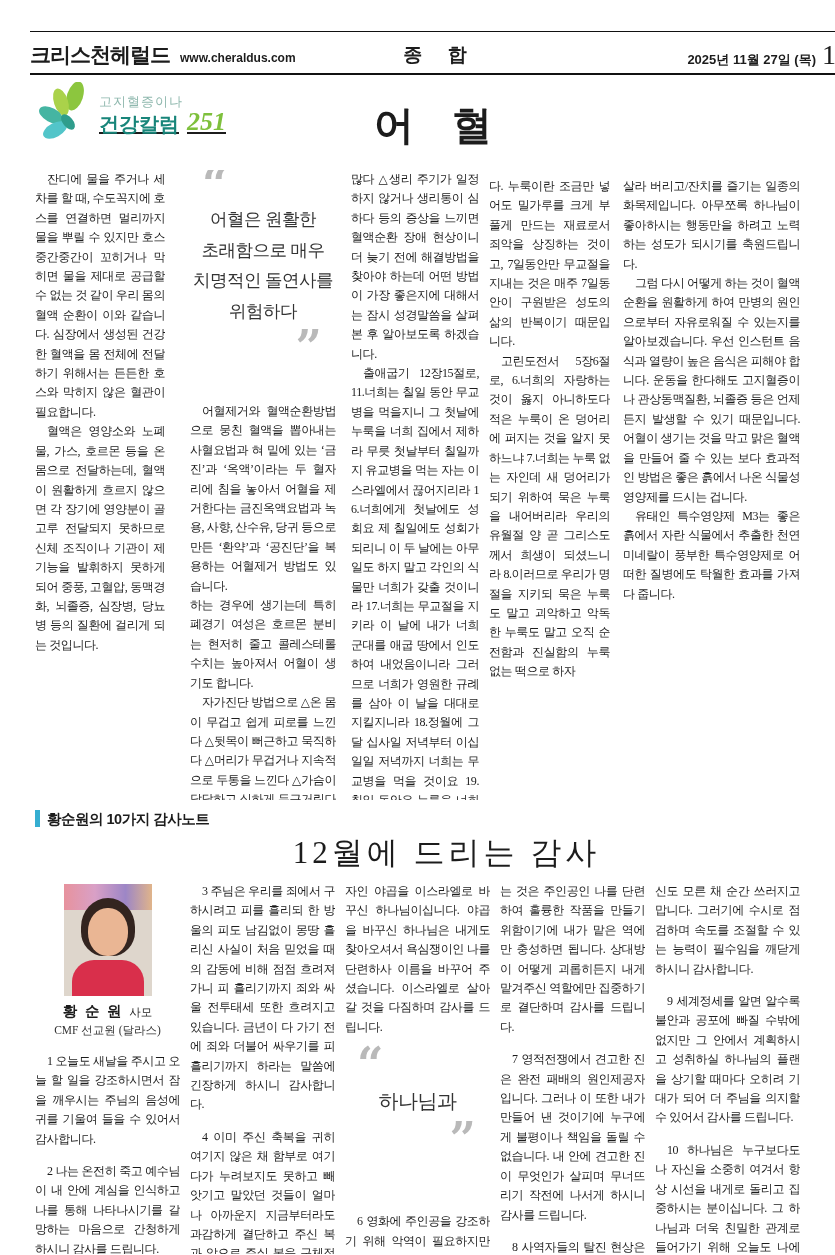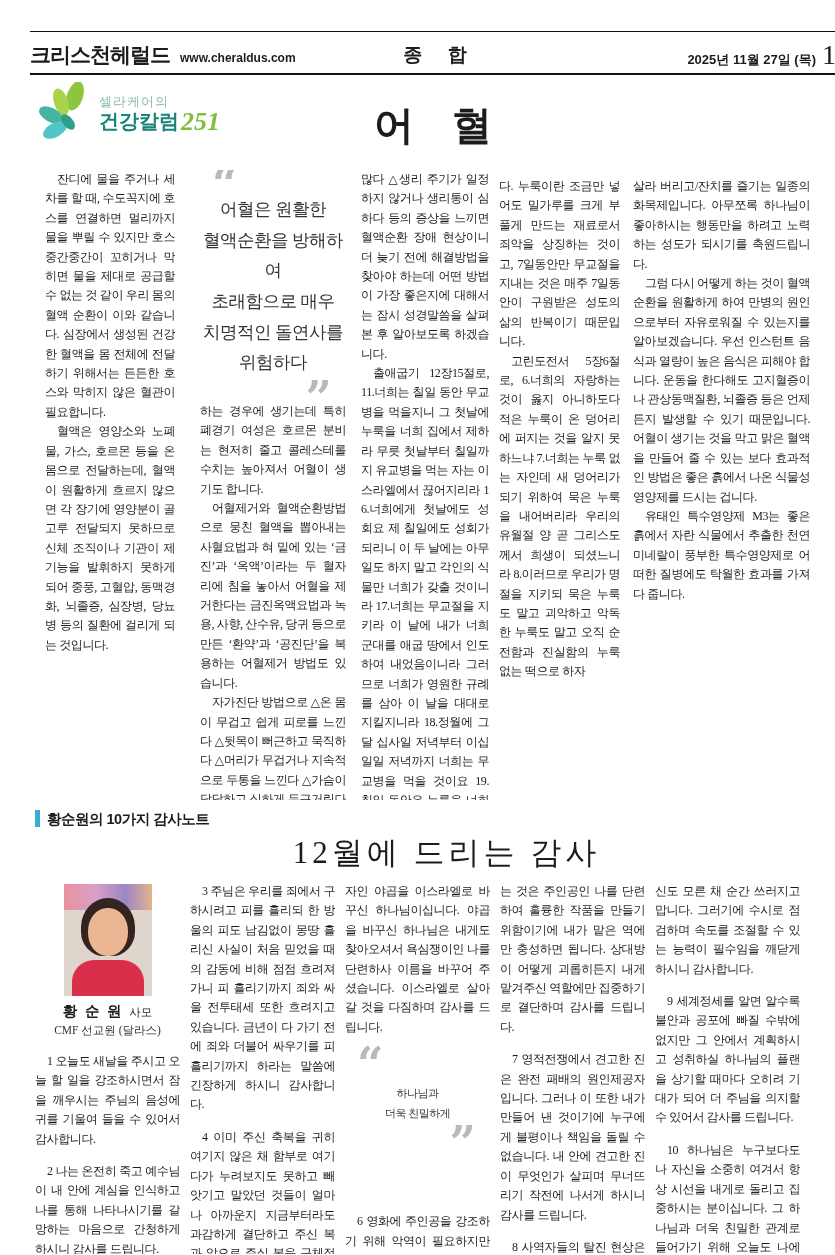--- a/index.html
+++ b/index.html
@@ -14,44 +14,44 @@
                 font-weight:800;font-size:19px;letter-spacing:10px;}
   .date-block{margin-left:auto;font-family:"Liberation Sans",sans-serif;font-weight:700;font-size:13px;display:flex;align-items:baseline;gap:6px;}
   .page-num{font-family:"Liberation Serif",serif;font-weight:400;font-size:28px;}
   .masthead-rule{position:absolute;left:30px;right:30px;top:73px;height:2px;background:#111;}
   
   .a1-head{position:absolute;left:30px;right:30px;top:80px;height:88px;}
   .badge{position:absolute;left:5px;top:2px;display:flex;align-items:center;}
   .badge svg{display:block;}
   .badge-text{margin-left:2px;line-height:1.05;}
   .badge-brand{font-family:"Liberation Sans",sans-serif;font-size:13px;color:#8fb8ae;letter-spacing:1px;}
-  .badge-title-row{display:flex;align-items:center;gap:2px;}
+  .badge-title-row{display:flex;align-items:flex-end;gap:8px;text-decoration:underline;}
   .badge-title{font-family:"Liberation Sans",sans-serif;font-weight:800;font-size:20px;color:#18857a;}
   .badge-number{font-family:"Liberation Serif",serif;font-style:italic;font-weight:700;font-size:26px;color:#7ec03c;}
   .a1-title{position:absolute;left:0;right:0;top:18px;text-align:center;font-size:40px;font-weight:600;letter-spacing:14px;}
   
-  .a1-body{position:absolute;left:45px;top:170px;width:765px;height:630px;display:flex;}
+  .a1-body{position:absolute;left:35px;top:170px;width:765px;height:630px;display:flex;}
   .col{overflow:hidden;}
   .para{margin:0;font-size:12px;line-height:19.4px;text-align:justify;text-indent:1em;letter-spacing:-0.4px;word-break:break-all;}
   .para.cont{text-indent:0;}
   .c1{width:130px;margin-right:25px;}
   .c2{width:146px;margin-right:15px;}
   .c3{width:128px;margin-right:10px;}
   .right-group{width:311px;display:flex;}
   .rg-cols{display:flex;margin-top:7px;flex:1;min-height:0;}
   .c4{width:121px;margin-right:13px;}
   .c5{width:177px;display:flex;flex-direction:column;}
   
   .pullquote{height:228px;display:flex;flex-direction:column;justify-content:flex-start;padding-top:4px;}
   .q-open,.q-close{font-family:"DejaVu Serif",serif;font-size:46px;line-height:20px;color:#b9b9b9;font-weight:700;}
   .q-open{text-align:left;padding-left:12px;height:30px;}
   .q-close{text-align:right;padding-right:14px;height:26px;margin-top:10px;}
   .q-lines{text-align:center;font-size:17.5px;line-height:1.75;color:#333;letter-spacing:-0.5px;}
   .pullquote2{height:158px;}
-  .pullquote2 .q-lines{font-size:11px;}
+  .pullquote2 .q-lines{font-size:20px;}
   
   .blood-image{position:relative;width:100%;height:219px;border-radius:1px;overflow:hidden;
     background:radial-gradient(circle at 78% 85%, #a81e20 0%, #7d1418 35%, #51090e 70%, #330409 100%);}
   .rbc{position:absolute;border-radius:50%;background:radial-gradient(circle at 50% 42%, #f0807c 0%, #d8423f 45%, #a02022 78%, #7c1416 100%);box-shadow:inset 0 0 0 2px rgba(120,10,10,.35);}
   .rbc:after{content:"";position:absolute;left:28%;top:26%;width:44%;height:40%;border-radius:50%;background:radial-gradient(circle,#9c1d1f 0%,rgba(160,32,34,0) 75%);}
   .wbc{position:absolute;border-radius:50%;
     background:radial-gradient(circle at 42% 38%, #fdfaf0 0%, #f1e4ce 45%, #d9c3a4 78%, #b79976 100%);
     box-shadow:0 4px 10px rgba(40,0,0,.55), inset -4px -6px 12px rgba(150,110,70,.55);}
   .vessel{position:absolute;left:-40px;bottom:-120px;width:420px;height:260px;border-radius:50%;
     border-top:26px solid rgba(200,40,45,.55);transform:rotate(-6deg);}
@@ -99,51 +99,50 @@
       <span>
         <svg width="62" height="66" viewBox="0 0 62 66">
           <ellipse cx="40" cy="14" rx="8" ry="15" fill="#8cc63e" transform="rotate(18 40 14)"></ellipse>
           <ellipse cx="26" cy="20" rx="7" ry="14" fill="#aad24a" transform="rotate(-18 26 20)"></ellipse>
           <ellipse cx="16" cy="33" rx="7" ry="13" fill="#45b5a2" transform="rotate(-62 16 33)"></ellipse>
           <ellipse cx="20" cy="48" rx="7" ry="13" fill="#52c5c9" transform="rotate(-118 20 48)"></ellipse>
           <ellipse cx="33" cy="40" rx="5" ry="9" fill="#2f9d8c" transform="rotate(-40 33 40)"></ellipse>
         </svg>
       </span>
       <span class="badge-text">
-        <div class="badge-brand">셀라케어의</div>
+        <div class="badge-brand">고지혈증이나</div>
         <div class="badge-title-row">
           <span class="badge-title">건강칼럼</span>
           <span class="badge-number">251</span>
         </div>
       </span>
     </div>
     <div class="a1-title">어 혈</div>
   </div>
 
   <div class="a1-body">
     <div class="col c1">
         <p class="para">잔디에 물을 주거나 세차를 할 때, 수도꼭지에 호스를 연결하면 멀리까지 물을 뿌릴 수 있지만 호스 중간중간이 꼬히거나 막히면 물을 제대로 공급할 수 없는 것 같이 우리 몸의 혈액 순환이 이와 같습니다. 심장에서 생성된 건강한 혈액을 몸 전체에 전달하기 위해서는 든든한 호스와 막히지 않은 혈관이 필요합니다.</p>
         <p class="para">혈액은 영양소와 노폐물, 가스, 호르몬 등을 온 몸으로 전달하는데, 혈액이 원활하게 흐르지 않으면 각 장기에 영양분이 골고루 전달되지 못하므로 신체 조직이나 기관이 제 기능을 발휘하지 못하게 되어 중풍, 고혈압, 동맥경화, 뇌졸증, 심장병, 당뇨병 등의 질환에 걸리게 되는 것입니다.</p>
       </div>
 
     <div class="col c2">
       <div class="pullquote">
         <div class="q-open">“</div>
         <div class="q-lines">
           <div>어혈은 원활한</div>
-          <div>혈액순환을 방해하여</div>
           <div>초래함으로 매우</div>
           <div>치명적인 돌연사를</div>
           <div>위험하다</div>
         </div>
         <div class="q-close">”</div>
       </div>
       <div>
+          <p class="para">어혈제거와 혈액순환방법으로 뭉친 혈액을 뽑아내는 사혈요법과 혀 밑에 있는 ‘금진’과 ‘옥액’이라는 두 혈자리에 침을 놓아서 어혈을 제거한다는 금진옥액요법과 녹용, 사향, 산수유, 당귀 등으로 만든 ‘환약’과 ‘공진단’을 복용하는 어혈제거 방법도 있습니다.</p>
           <p class="para cont">하는 경우에 생기는데 특히 폐경기 여성은 호르몬 분비는 현저히 줄고 콜레스테롤 수치는 높아져서 어혈이 생기도 합니다.</p>
-          <p class="para">어혈제거와 혈액순환방법으로 뭉친 혈액을 뽑아내는 사혈요법과 혀 밑에 있는 ‘금진’과 ‘옥액’이라는 두 혈자리에 침을 놓아서 어혈을 제거한다는 금진옥액요법과 녹용, 사향, 산수유, 당귀 등으로 만든 ‘환약’과 ‘공진단’을 복용하는 어혈제거 방법도 있습니다.</p>
           <p class="para">자가진단 방법으로 △온 몸이 무겁고 쉽게 피로를 느낀다 △뒷목이 뻐근하고 묵직하다 △머리가 무겁거나 지속적으로 두통을 느낀다 △가슴이 답답하고 심하게 두근거린다 △손발이 저리거나 자주 뻣뻣해진다 △손발이 차다 △몸에 담이 자주 걸리고 쥐가 난다 △근육이나 관절에 송곳으로 찌르는 듯한 통증이 느껴진다 △피부가 거칠어지고 기미가 늘어난다 △잠을 푹 자도 눈 밑에 푸른 색, 심하면 검은 색 다크서클이 생긴다 △피부에 실핏줄이 잘 터지거나 쉽게 멍이 든다 △여성의 경우 생리혈에 덩어리가</p>
         </div>
     </div>
 
     <div class="col c3">
         <p class="para cont">많다 △생리 주기가 일정하지 않거나 생리통이 심하다 등의 증상을 느끼면 혈액순환 장애 현상이니 더 늦기 전에 해결방법을 찾아야 하는데 어떤 방법이 가장 좋은지에 대해서는 잠시 성경말씀을 살펴본 후 알아보도록 하겠습니다.</p>
         <p class="para">출애굽기 12장15절로, 11.너희는 칠일 동안 무교병을 먹을지니 그 첫날에 누룩을 너희 집에서 제하라 무릇 첫날부터 칠일까지 유교병을 먹는 자는 이스라엘에서 끊어지리라 16.너희에게 첫날에도 성회요 제 칠일에도 성회가 되리니 이 두 날에는 아무 일도 하지 말고 각인의 식물만 너희가 갖출 것이니라 17.너희는 무교절을 지키라 이 날에 내가 너희 군대를 애굽 땅에서 인도하여 내었음이니라 그러므로 너희가 영원한 규례를 삼아 이 날을 대대로 지킬지니라 18.정월에 그 달 십사일 저녁부터 이십일일 저녁까지 너희는 무교병을 먹을 것이요 19. 칠일 동안은 누룩을 너희 집에 있지 않게 하라 무릇 유교물을 먹는 자는 타국인이든지 본국에서 난 자든지 무론하고 이스라엘 회중에서 끊어지리니</p>
       </div>
 
     <div class="right-group">
@@ -215,21 +214,20 @@
       </div>
 
     <div class="a2col">
       <div>
           <p class="para cont">자인 야곱을 이스라엘로 바꾸신 하나님이십니다. 야곱을 바꾸신 하나님은 내게도 찾아오셔서 욕심쟁이인 나를 단련하사 이름을 바꾸어 주셨습니다. 이스라엘로 살아갈 것을 다짐하며 감사를 드립니다.</p>
         </div>
       <div class="pullquote pullquote2">
         <div class="q-open">“</div>
         <div class="q-lines">
           <div>하나님과</div>
-          <div>더욱 친밀하게</div>
         </div>
         <div class="q-close">”</div>
       </div>
       <div>
           <p class="para">6 영화에 주인공을 강조하기 위해 악역이 필요하지만 그렇다고 악역이 죽기를 바라서 없어지면 더 이상 주인공은 할 일이 없어 영화는 막이 내려집니다. 이처럼 나를 괴롭히는 자를 그냥 두시</p>
         </div>
     </div>
 
     <div class="a2col">
         <p class="para cont">는 것은 주인공인 나를 단련하여 훌륭한 작품을 만들기 위함이기에 내가 맡은 역에만 충성하면 됩니다. 상대방이 어떻게 괴롭히든지 내게 맡겨주신 역할에만 집중하기로 결단하며 감사를 드립니다.</p>

